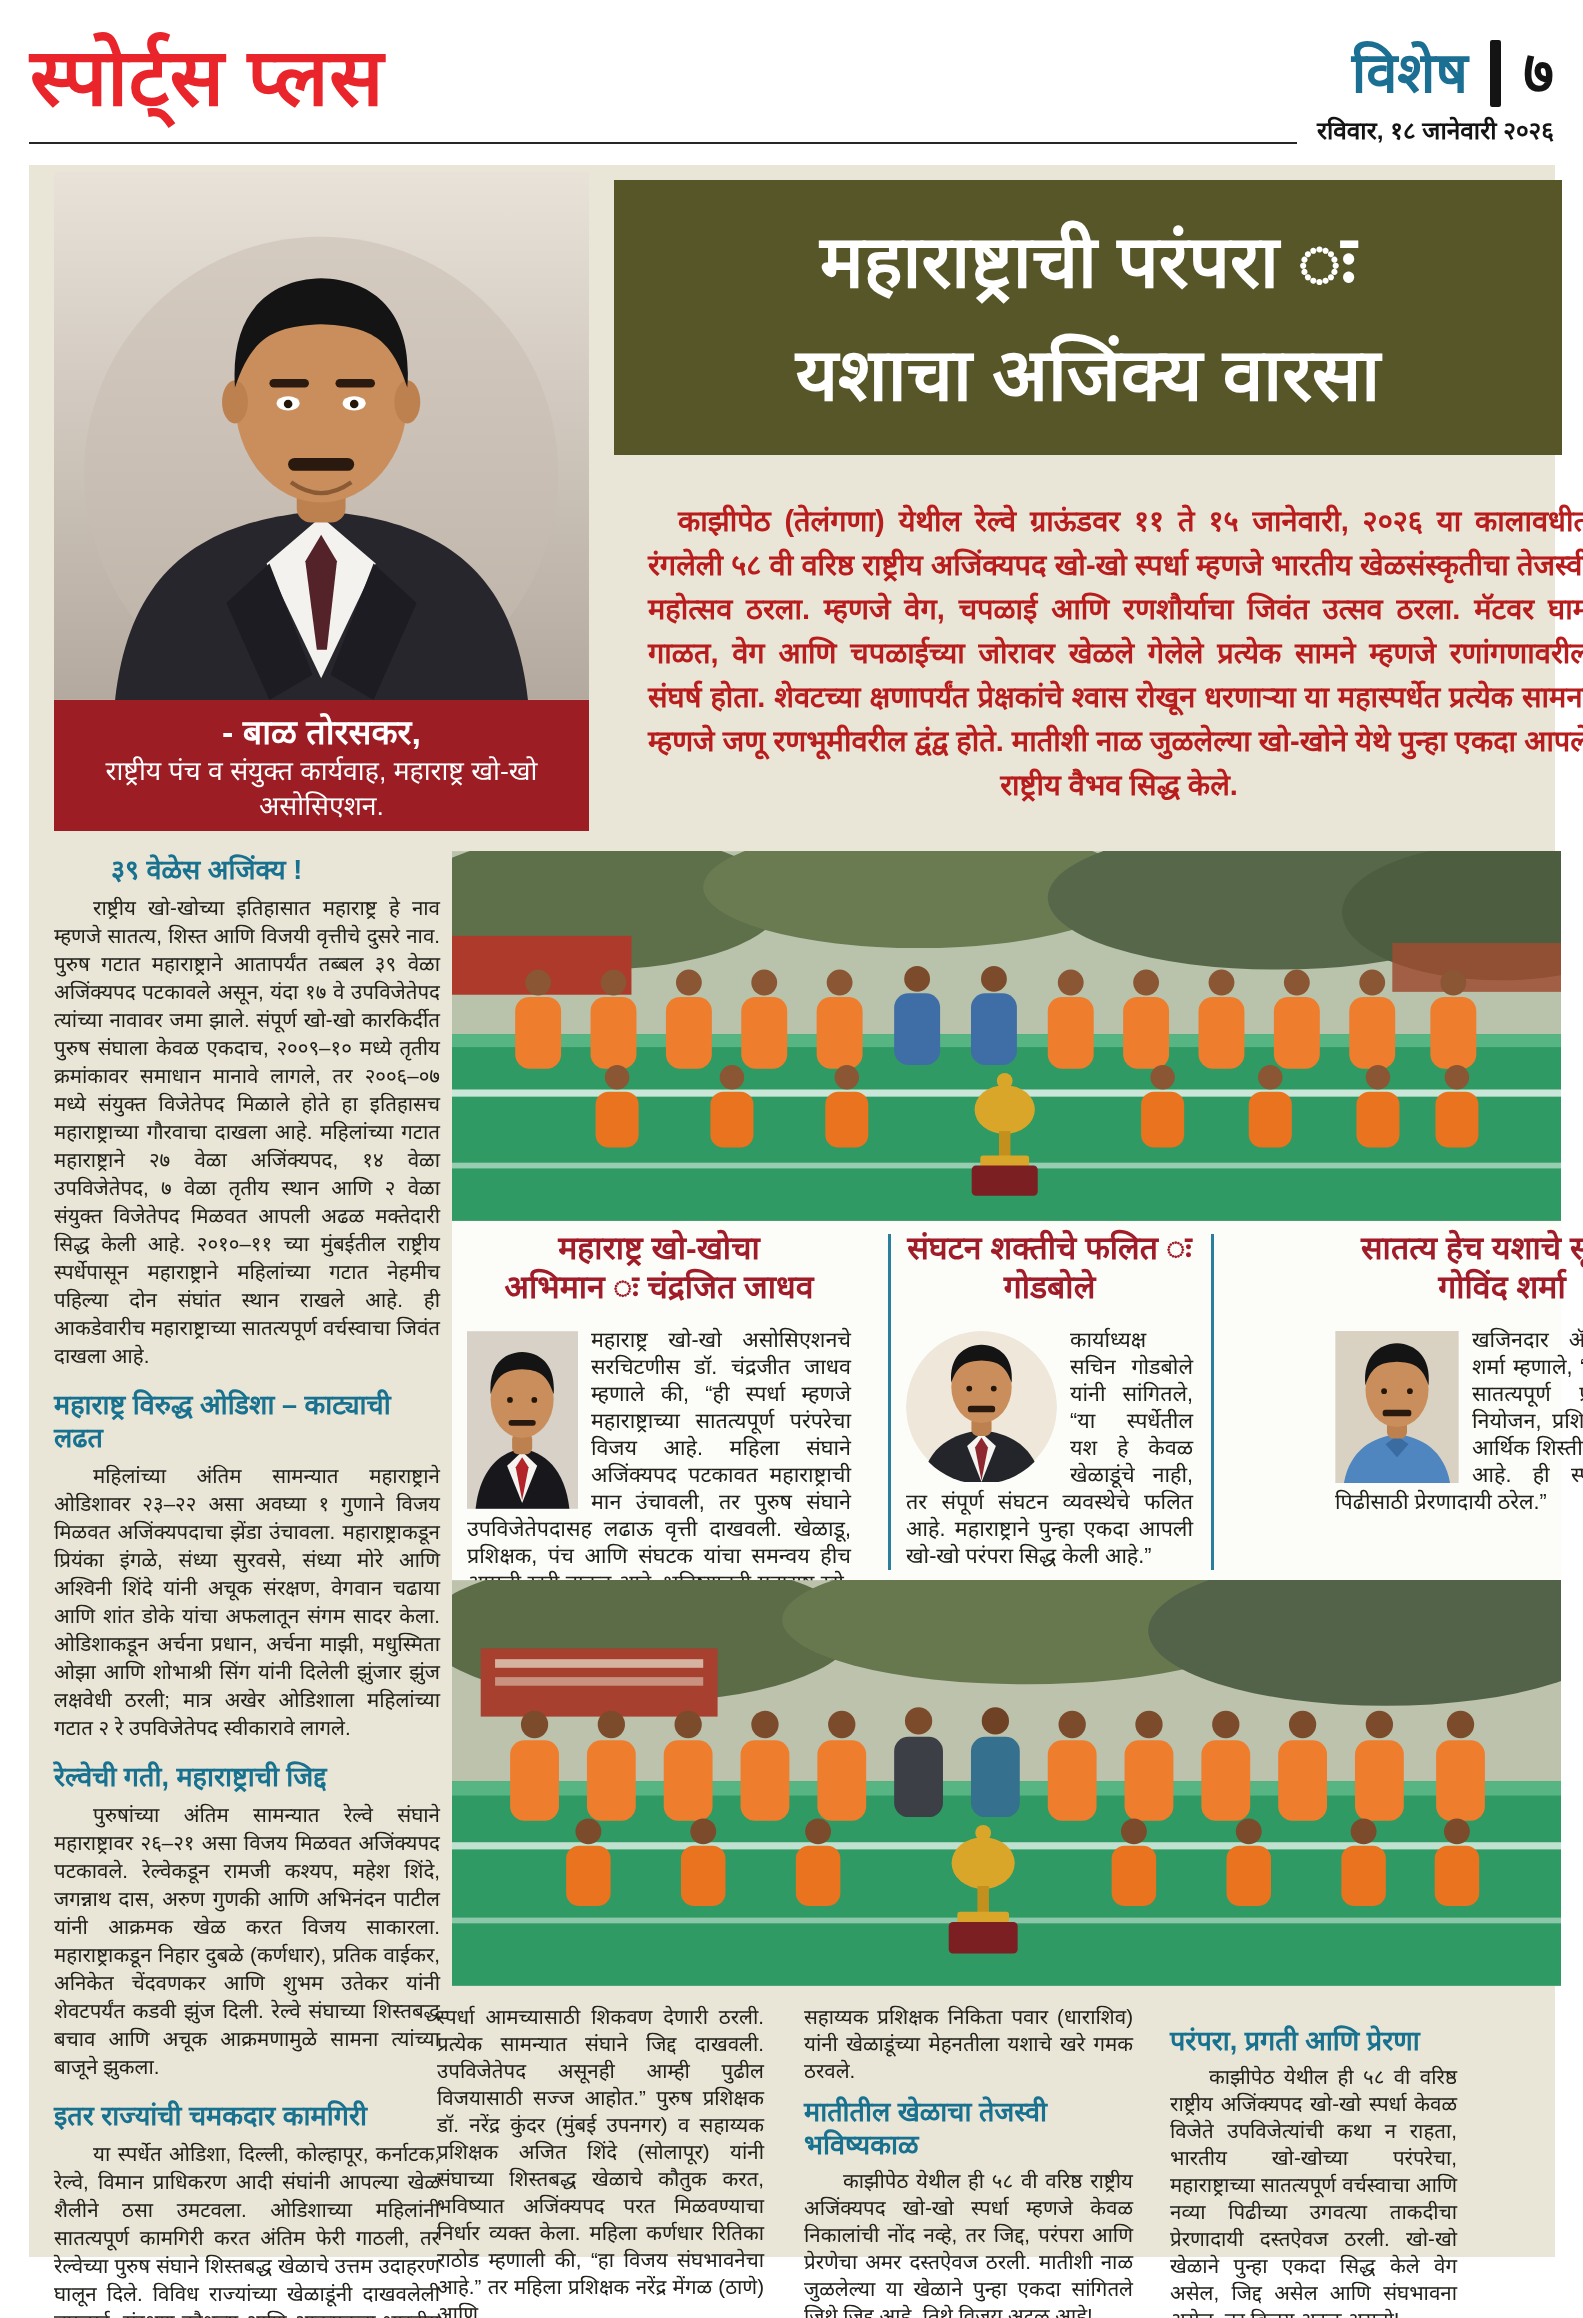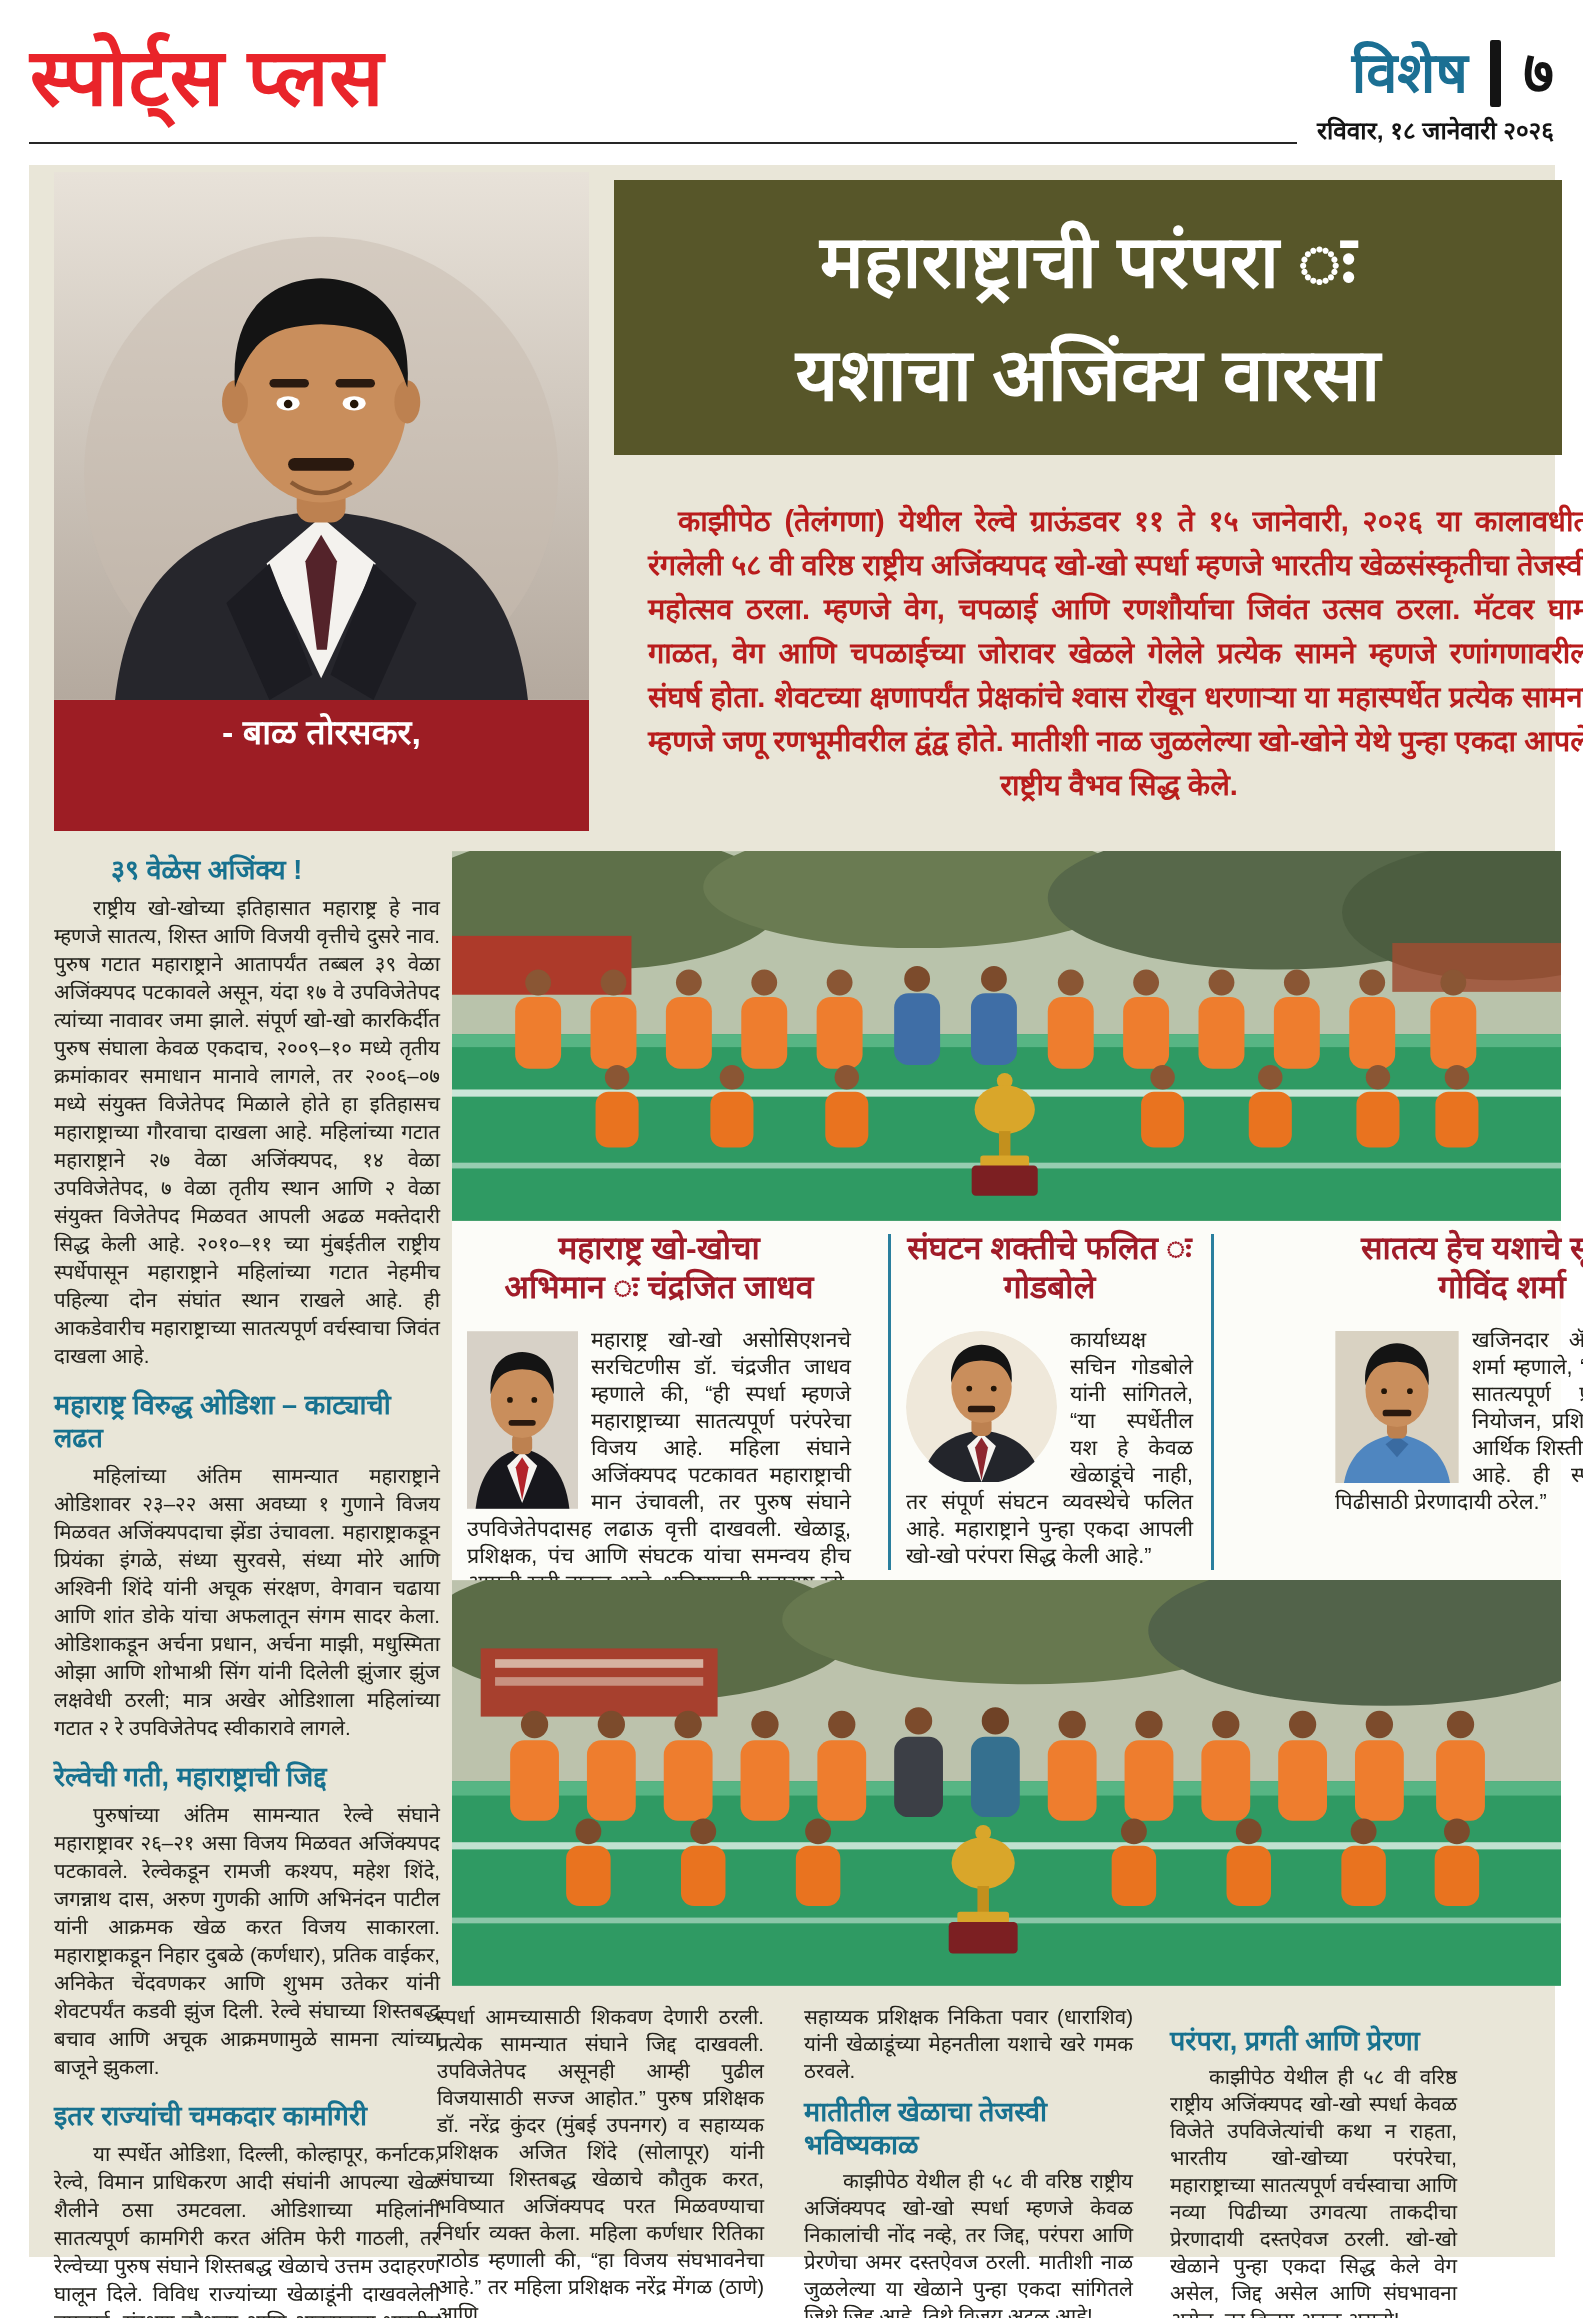--- a/index.html
+++ b/index.html
@@ -103,20 +103,21 @@
       <ellipse cx="418" cy="322" rx="16" ry="10" fill="#ffffff"></ellipse>
       <circle cx="326" cy="323" r="6" fill="#241608"></circle>
       <circle cx="418" cy="323" r="6" fill="#241608"></circle>
       <rect x="326" y="398" width="92" height="18" rx="9" fill="#2a190f"></rect>
       <path d="M330 432 Q 372 462 414 432" stroke="#8a5a34" stroke-width="6" fill="none"></path>
     </svg>
   </figure>
 
   <div class="abs caption">
     <div class="cap1">- बाळ तोरसकर,</div>
+    <div class="cap2">राष्ट्रीय पंच व संयुक्त कार्यवाह, महाराष्ट्र खो-खो असोसिएशन.</div>
   </div>
 
   <div class="abs headline-box">
     <div class="headline-line">महाराष्ट्राची परंपरा ः</div>
     <div class="headline-line">यशाचा अजिंक्य वारसा</div>
   </div>
 
   <p class="abs lead">काझीपेठ (तेलंगणा) येथील रेल्वे ग्राऊंडवर ११ ते १५ जानेवारी, २०२६ या कालावधीत रंगलेली ५८ वी वरिष्ठ राष्ट्रीय अजिंक्यपद खो-खो स्पर्धा म्हणजे भारतीय खेळसंस्कृतीचा तेजस्वी महोत्सव ठरला. म्हणजे वेग, चपळाई आणि रणशौर्याचा जिवंत उत्सव ठरला. मॅटवर घाम गाळत, वेग आणि चपळाईच्या जोरावर खेळले गेलेले प्रत्येक सामने म्हणजे रणांगणावरील संघर्ष होता. शेवटच्या क्षणापर्यंत प्रेक्षकांचे श्वास रोखून धरणाऱ्या या महास्पर्धेत प्रत्येक सामना म्हणजे जणू रणभूमीवरील द्वंद्व होते. मातीशी नाळ जुळलेल्या खो-खोने येथे पुन्हा एकदा आपले राष्ट्रीय वैभव सिद्ध केले.</p>
 
   <div class="abs left-col">

